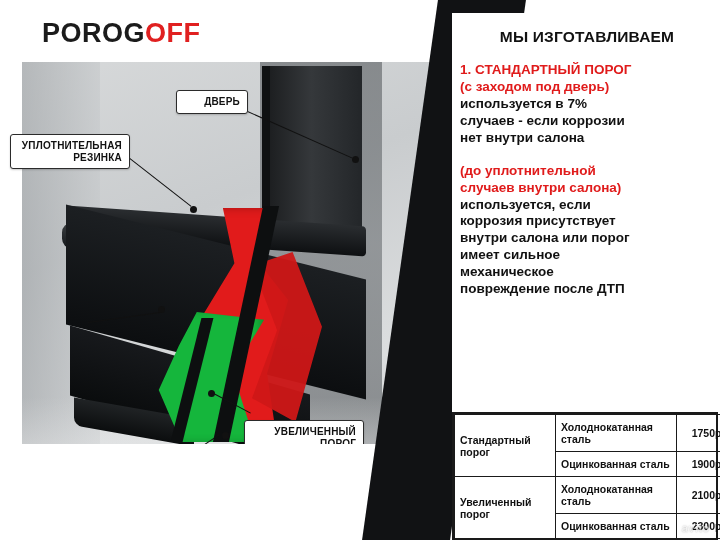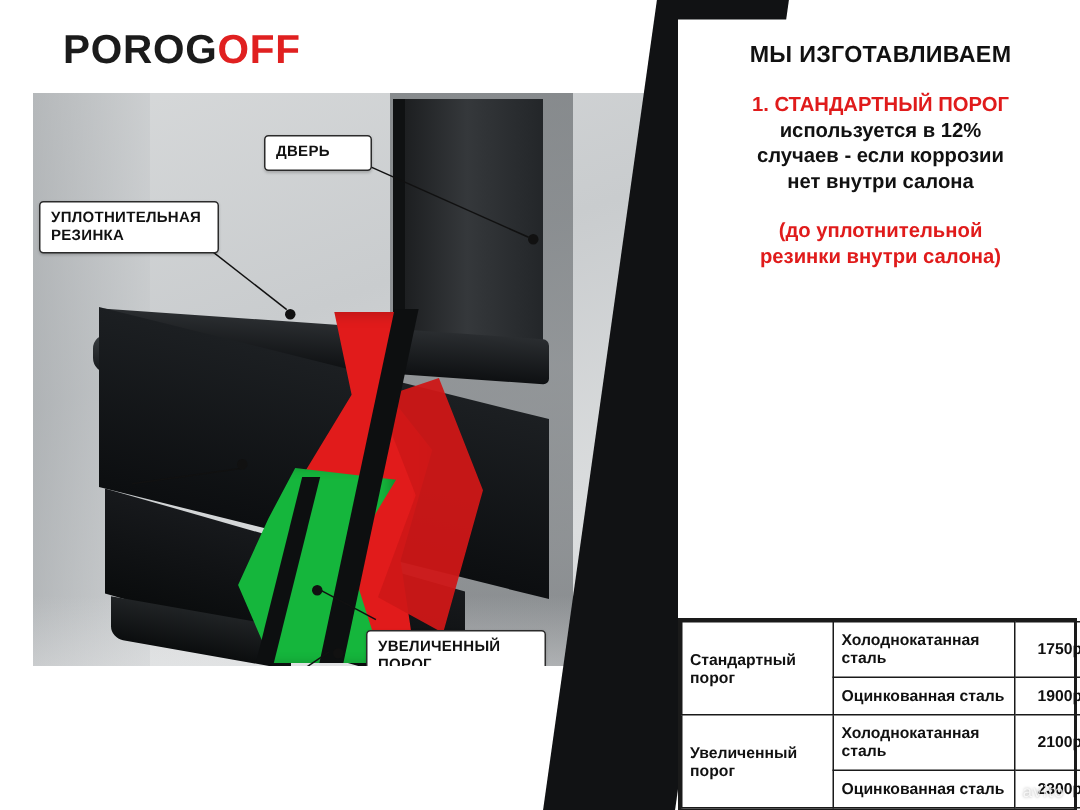--- a/index.html
+++ b/index.html
@@ -182,27 +182,27 @@
   .callout {
     position: absolute;
     background: #ffffff;
     border: 1px solid #2b2b2b;
     border-radius: 3px;
     padding: 5px 7px;
     font-size: 10px;
     font-weight: bold;
     color: #111;
     line-height: 1.15;
-    text-align: left;
+    text-align: right;
     letter-spacing: .2px;
     box-shadow: 0 1px 2px rgba(0,0,0,.2);
   }
 
   #c-door      { left: 176px; top: 90px;  width: 56px; }
-  #c-seal      { left: 26px;  top: 134px; width: 104px; }
+  #c-seal      { left: 10px;  top: 134px; width: 104px; }
   #c-body      { left: 26px;  top: 318px; width: 62px; }
   #c-standard  { left: 70px;  top: 462px; width: 96px; }
   #c-increased { left: 244px; top: 420px; width: 104px; }
 
   
   #divider {
     position: absolute;
     left: 400px; top: -30px;
     width: 88px; height: 600px;
     background: #111214;
@@ -222,21 +222,21 @@
     width: 254px;
   }
   .r-title {
     font-size: 15.5px;
     font-weight: bold;
     color: #111;
     text-align: center;
     line-height: 1.25;
     letter-spacing: .2px;
   }
-  .r-block { margin-top: 16px; text-align: center; }
+  .r-block { margin-top: 16px; }
   .r-head {
     font-size: 13.5px;
     font-weight: bold;
     color: #e01b1b;
     line-height: 1.25;
   }
   .r-sub {
     font-size: 13.5px;
     font-weight: bold;
     color: #e01b1b;
@@ -344,28 +344,35 @@
   </div>
 
   <div id="divider"></div>
 
   <div id="right-panel">
     <div id="right-inner">
       <div class="r-title">МЫ ИЗГОТАВЛИВАЕМ</div>
 
       <div class="r-block">
         <div class="r-head">1. СТАНДАРТНЫЙ ПОРОГ</div>
-        <div class="r-text" style="white-space:pre-line">используется в 12%
+        <div class="r-sub">(с заходом под дверь)</div>
+        <div class="r-text" style="white-space:pre-line">используется в 7%
 случаев - если коррозии
 нет внутри салона</div>
       </div>
 
       <div class="r-block">
         <div class="r-sub" style="white-space:pre-line">(до уплотнительной
-резинки внутри салона)</div>
+случаев внутри салона)</div>
+        <div class="r-text" style="white-space:pre-line">используется, если
+коррозия присутствует
+внутри салона или порог
+имеет сильное
+механическое
+повреждение после ДТП</div>
       </div>
     </div>
   </div>
 
   <div id="price-table">
     <table>
       <tbody>
         <tr>
           <td class="col-name" rowspan="2" style="white-space:pre-line">Стандартный
 порог</td>

